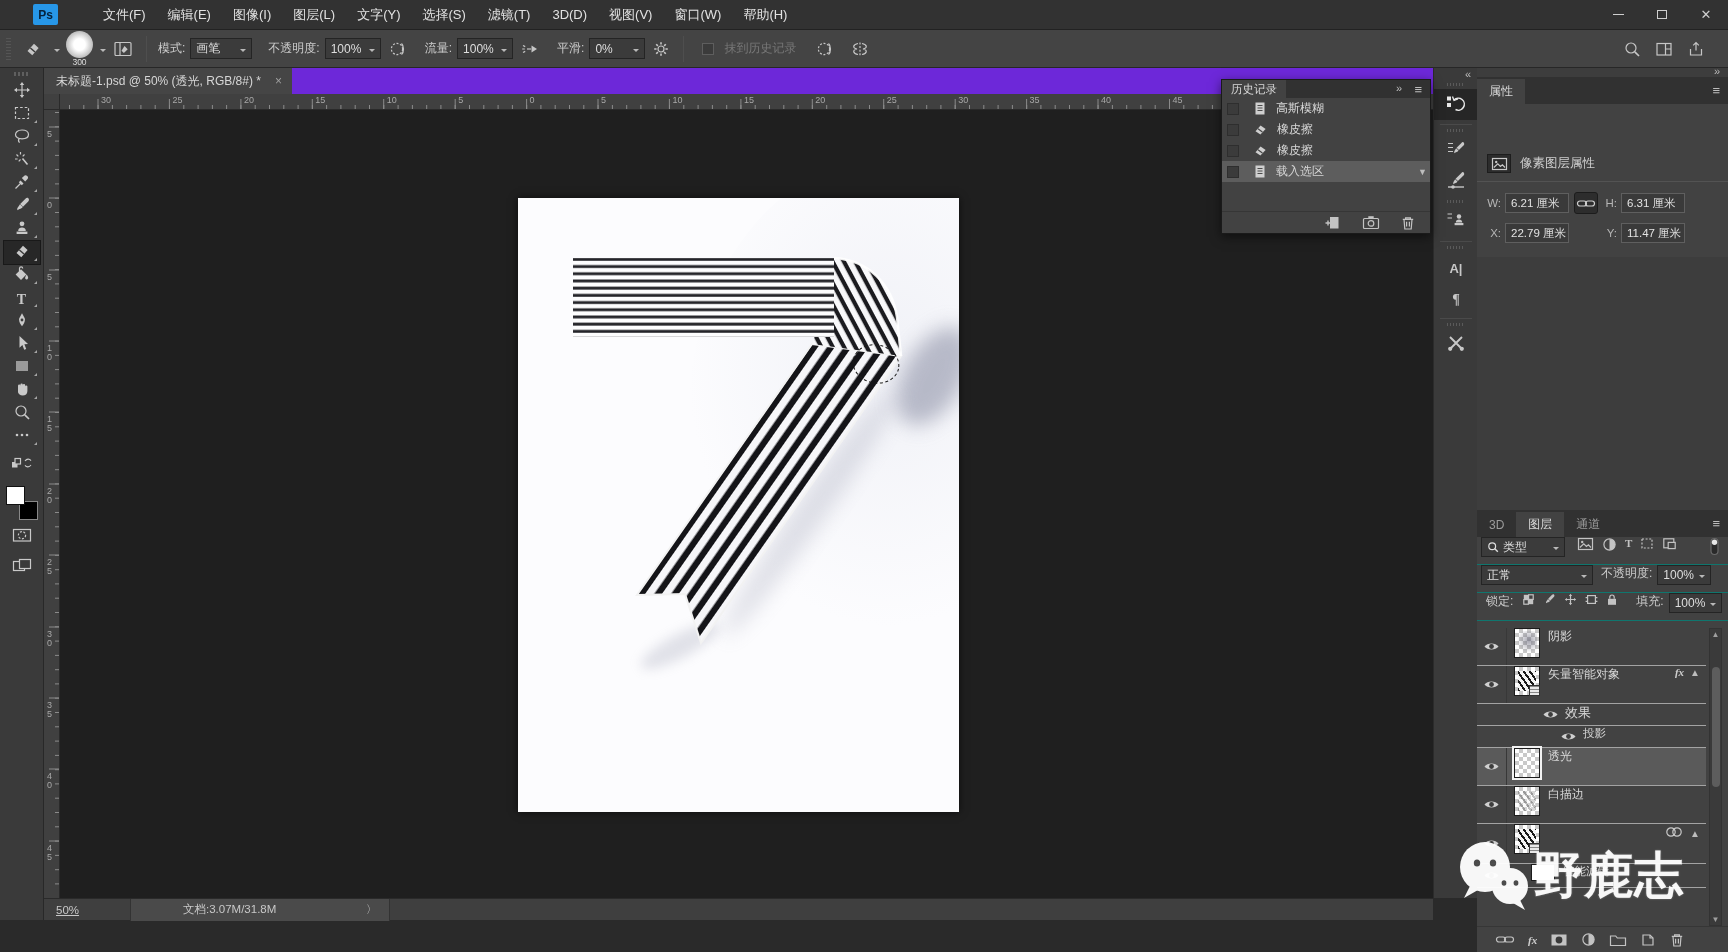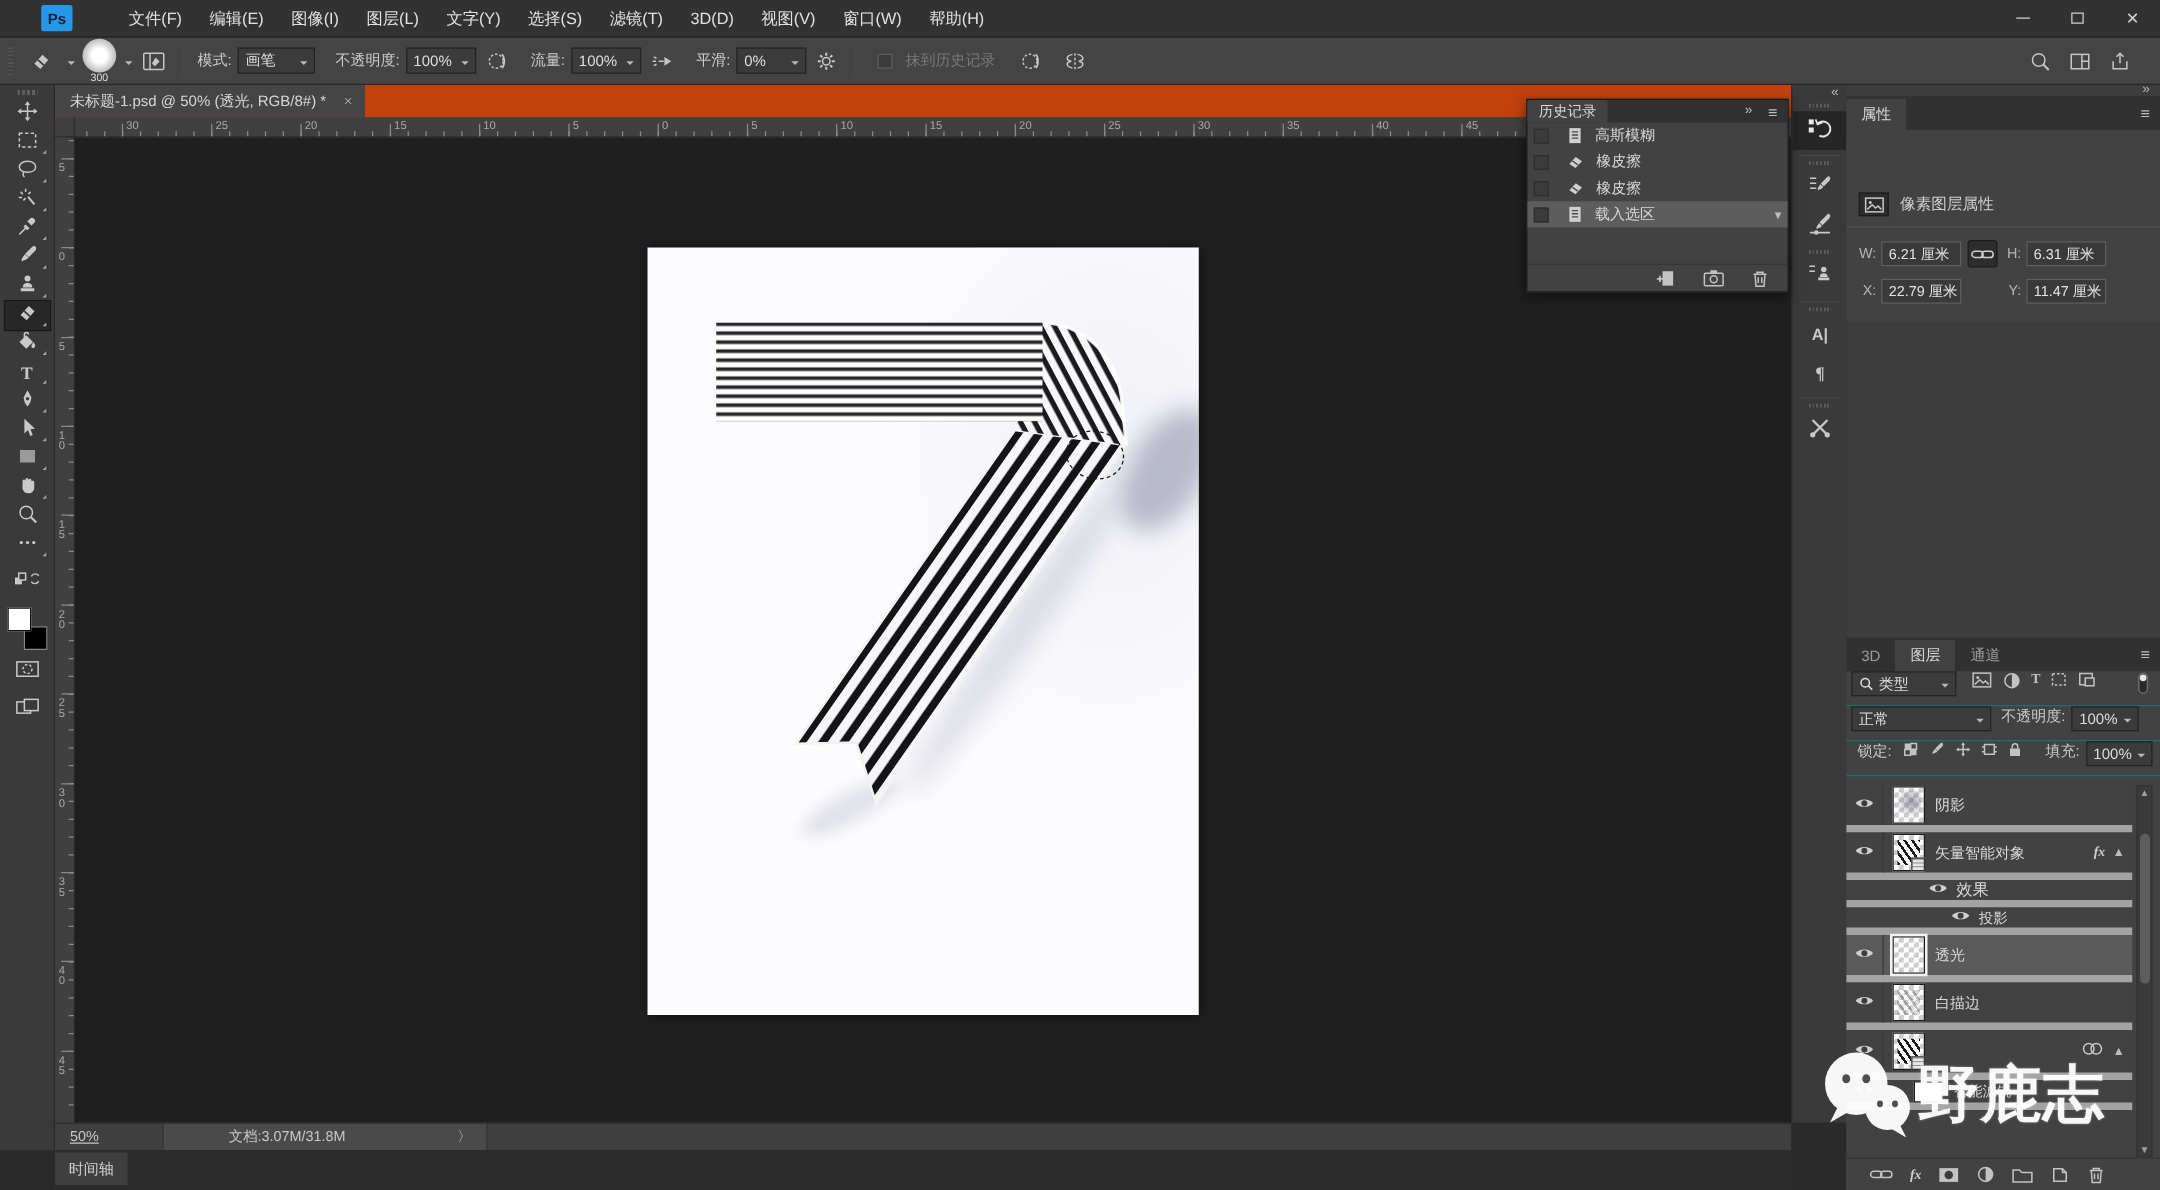--- a/index.html
+++ b/index.html
@@ -25,21 +25,21 @@
   .dd { display:inline-flex; align-items:center; justify-content:space-between; background:#3b3b3b; border:1px solid #242424; height:21px; padding:0 5px; color:#dedede; font-size:12px; min-width:46px;}
   .arr { width:0; height:0; border:3.5px solid transparent; border-top-color:#b9b9b9; margin-left:5px; margin-top:6px; display:inline-block;}
   .oicon { display:inline-flex; align-items:center; justify-content:center; color:#c6c6c6; margin:0 7px;}
   .brushpreview { width:27px; height:27px; border-radius:50%; background:radial-gradient(circle, #ffffff 0 30%, #bdbdbd 70%, #444 100%); position:relative; margin:0 2px 8px 6px;}
   .brushsize { position:absolute; left:50%; transform:translateX(-50%); top:26px; font-size:8.5px; color:#ddd; }
   .checkbox { width:12px; height:12px; border:1px solid #5e5e5e; background:#3b3b3b; margin:0 5px 0 12px;}
   .vsep { width:1px; height:26px; background:#383838; border-right:1px solid #4e4e4e; margin:0 6px;}
   #opt-right { margin-left:auto; display:flex; align-items:center; margin-right:16px;}
 
   
-  #tabstrip { left:44px; top:66px; width:1389px; height:28px; background:#c2410c; display:flex; align-items:flex-end; z-index:10;}
+  #tabstrip { left:44px; top:66px; width:1389px; height:28px; background:#6d28d9; display:flex; align-items:flex-end; z-index:10;}
   #doctab { height:26px; background:#454545; display:flex; align-items:center; padding:0 10px 0 12px; }
   #doctab .ttl { color:#d6d6d6; font-size:12px; }
   #doctab .close { color:#9f9f9f; font-size:12px; margin-left:14px;}
 
   
   #ruler-corner { left:44px; top:94px; width:16px; height:16px; background:#404040; border-right:1px solid #2a2a2a; border-bottom:1px solid #2a2a2a; z-index:11;}
   #ruler-top { left:60px; top:94px; width:1373px; height:16px; background:#404040; border-bottom:1px solid #2a2a2a; z-index:11; overflow:hidden;}
   #ruler-left { left:44px; top:110px; width:16px; height:788px; background:#404040; border-right:1px solid #2a2a2a; z-index:11; overflow:hidden;}
   .rulersvg text { fill:#a8a8a8; font-size:9px; font-family:"Liberation Sans",sans-serif; }
   .rulersvg line { stroke:#8a8a8a; stroke-width:1; }
@@ -82,21 +82,21 @@
   #props-head .phlabel { color:#cfcfcf; font-size:12.5px;}
   .propgrid { padding:10px 10px 0 10px; display:grid; grid-template-columns:18px 64px 34px 18px 64px; grid-row-gap:9px; align-items:center;}
   .plab { color:#b5b5b5; font-size:11.5px; text-align:right; padding-right:4px;}
   .pfield { height:20px; background:#3a3a3a; border:1px solid #5f5f5f; color:#e3e3e3; font-size:11.5px; display:flex; align-items:center; padding-left:5px; white-space:nowrap;text-align:center;}
   .linkbtn { width:24px; height:22px; margin:0 5px; background:#2d2d2d; border:1px solid #1c1c1c; border-radius:3px; display:flex; align-items:center; justify-content:center; color:#cfcfcf;}
 
   #layers-panel { position:absolute; left:0; top:444px; width:251px; bottom:0; background:#424242;}
   .lp-row { display:flex; align-items:flex-start; padding:0 4px; height:28px; border-bottom:1px solid #0f766e;}
   .iconbtn { color:#c3c3c3; display:inline-flex; align-items:center; justify-content:center; margin:0 4px;}
   #layerlist { position:absolute; left:0; top:118px; right:22px; bottom:26px; overflow:hidden;}
-  .lrow { position:relative; display:flex; align-items:center; border-bottom:6px solid #a3a3a3; background:#424242;}
+  .lrow { position:relative; display:flex; align-items:flex-start; border-bottom:1px solid #a3a3a3; background:#424242;}
   .lrow.selected { background:#5a5a5a; }
   .eyecell { width:30px; align-self:stretch; display:flex; align-items:center; justify-content:center; border-right:1px solid #383838; color:#cfcfcf; flex:none;}
   .thumb { width:26px; height:30px; border:1px solid #1c1c1c; margin:0 8px 0 7px; position:relative; flex:none; background:#fff;}
   .checker { background-color:#fff;
     background-image:linear-gradient(45deg,#c9c9c9 25%,transparent 25%,transparent 75%,#c9c9c9 75%),
                      linear-gradient(45deg,#c9c9c9 25%,transparent 25%,transparent 75%,#c9c9c9 75%);
     background-size:8px 8px; background-position:0 0,4px 4px;}
   .thumb .stripes { position:absolute; inset:4px 3px; background:repeating-linear-gradient(55deg,#1a1a1a 0 2px,#f5f5f5 2px 5px); }
   .thumb .smudge { position:absolute; inset:2px; background:radial-gradient(circle at 60% 40%, rgba(90,90,110,.55), transparent 65%);}
   .thumb .badge { position:absolute; right:-1px; bottom:-1px; width:11px; height:11px; background:#e8e8e8; border:1px solid #333;
@@ -1085,23 +1085,20 @@
     </div>
   </div>
 
   <div id="statusbar" class="abs">
     <span id="zoomlevel">50%</span>
     <div id="docinfo-seg">
       <span id="docinfo">文档:3.07M/31.8M</span>
       <span class="chevron">〉</span>
     </div>
   </div>
-  <div id="timelinestrip" class="abs">
-    <div id="timeline-tab">时间轴</div>
-  </div>
 
   <div id="watermark" class="abs">
     <svg width="74" height="72" viewBox="0 0 74 72">
       <circle cx="27" cy="27" r="25" fill="#ffffff"></circle>
       <path d="M12 46 L6 58 L20 50 Z" fill="#ffffff"></path>
       <ellipse cx="19" cy="23" rx="3.2" ry="3.6" fill="#4c4c4c"></ellipse>
       <ellipse cx="35" cy="23" rx="3.2" ry="3.6" fill="#4c4c4c"></ellipse>
       <circle cx="52" cy="46" r="18" fill="#ffffff"></circle>
       <path d="M62 60 L67 70 L55 63 Z" fill="#ffffff"></path>
       <ellipse cx="46" cy="43" rx="2.4" ry="2.7" fill="#4c4c4c"></ellipse>

